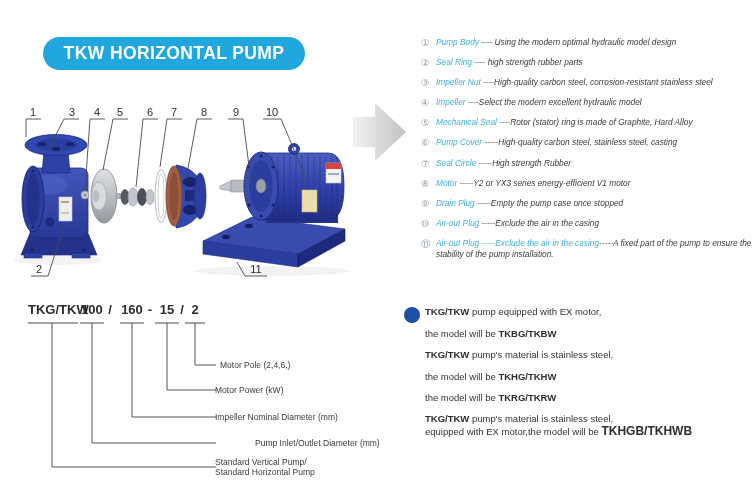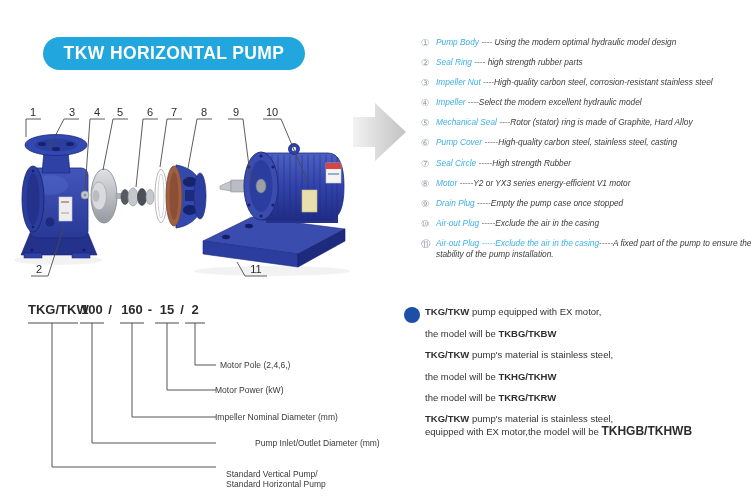--- a/index.html
+++ b/index.html
@@ -275,21 +275,21 @@
     <span style="left:145px;width:10px;">-</span>
     <span style="left:155px;width:24px;">15</span>
     <span style="left:177px;width:10px;">/</span>
     <span style="left:185px;width:20px;">2</span>
   </div>
 
   <div class="model-label" style="left:220px;top:360px;">Motor Pole (2,4,6,)</div>
   <div class="model-label" style="left:215px;top:385px;text-align:right;">Motor Power  (kW)</div>
   <div class="model-label" style="left:215px;top:412px;">Impeller Nominal Diameter (mm)</div>
   <div class="model-label" style="left:215px;top:438px;padding-left:40px;">Pump Inlet/Outlet Diameter (mm)</div>
-  <div class="model-label" style="left:226px;top:457px;margin-top:12px;">Standard Vertical Pump/
+  <div class="model-label" style="left:215px;top:457px;">Standard Vertical Pump/
 Standard Horizontal Pump</div>
 
   <span class="bullet"></span>
   <div class="notes">
     <div class="note">
       <div class="l1"><b>TKG/TKW</b><span> pump equipped with EX motor,</span></div>
       <div class="l2"><span>the model will be </span><b>TKBG/TKBW</b></div>
     </div>
     <div class="note">
       <div class="l1"><b>TKG/TKW</b><span> pump's material is stainless steel,</span></div>

